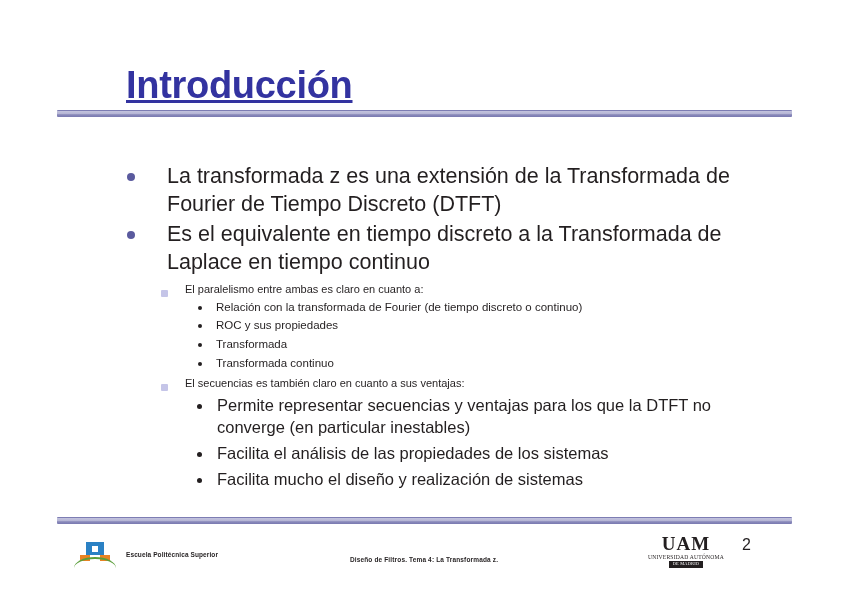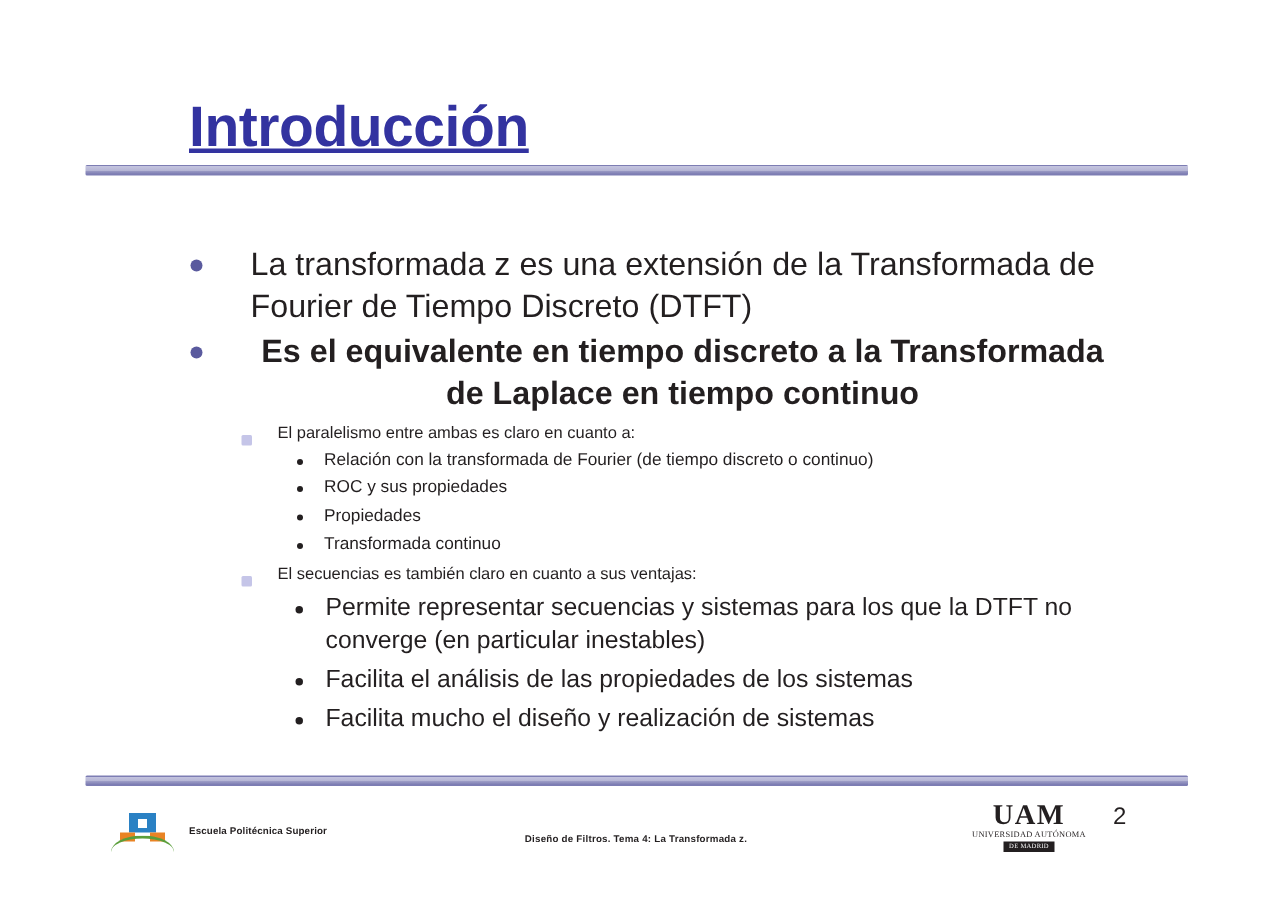--- a/index.html
+++ b/index.html
@@ -75,22 +75,21 @@
     flex: 0 0 auto;
   }
   .lvl1 .txt {
     margin-left: 32px;
     font-size: 21.5px;
     color: #231f20;
     line-height: 1.30;
     max-width: 576px;
   }
   .lvl1.bold .txt {
-    font-weight: bold;
-    text-align: center;
+    font-weight: normal;
   }
 
   
   .lvl2 {
     margin-top: 5px;
   }
   .lvl2 .dot {
     width: 7px;
     height: 7px;
     border-radius: 1px;
@@ -298,35 +297,35 @@
     <div class="bullet-row lvl3">
       <span class="dot"></span>
       <span class="txt">Relación con la transformada de Fourier (de tiempo discreto o continuo)</span>
     </div>
     <div class="bullet-row lvl3">
       <span class="dot"></span>
       <span class="txt">ROC y sus propiedades</span>
     </div>
     <div class="bullet-row lvl3">
       <span class="dot"></span>
-      <span class="txt">Propiedades</span>
+      <span class="txt">Transformada</span>
     </div>
     <div class="bullet-row lvl3 gap-after">
       <span class="dot"></span>
       <span class="txt">Transformada continuo</span>
     </div>
 
     <div class="bullet-row lvl2">
       <span class="dot"></span>
       <span class="txt">El secuencias es también claro en cuanto a sus ventajas:</span>
     </div>
 
     <div class="bullet-row lvl3b">
       <span class="dot"></span>
-      <span class="txt">Permite representar secuencias y sistemas para los que la DTFT no converge (en particular inestables)</span>
+      <span class="txt">Permite representar secuencias y ventajas para los que la DTFT no converge (en particular inestables)</span>
     </div>
     <div class="bullet-row lvl3b">
       <span class="dot"></span>
       <span class="txt">Facilita el análisis de las propiedades de los sistemas</span>
     </div>
     <div class="bullet-row lvl3b">
       <span class="dot"></span>
       <span class="txt">Facilita mucho el diseño y realización de sistemas</span>
     </div>
 

